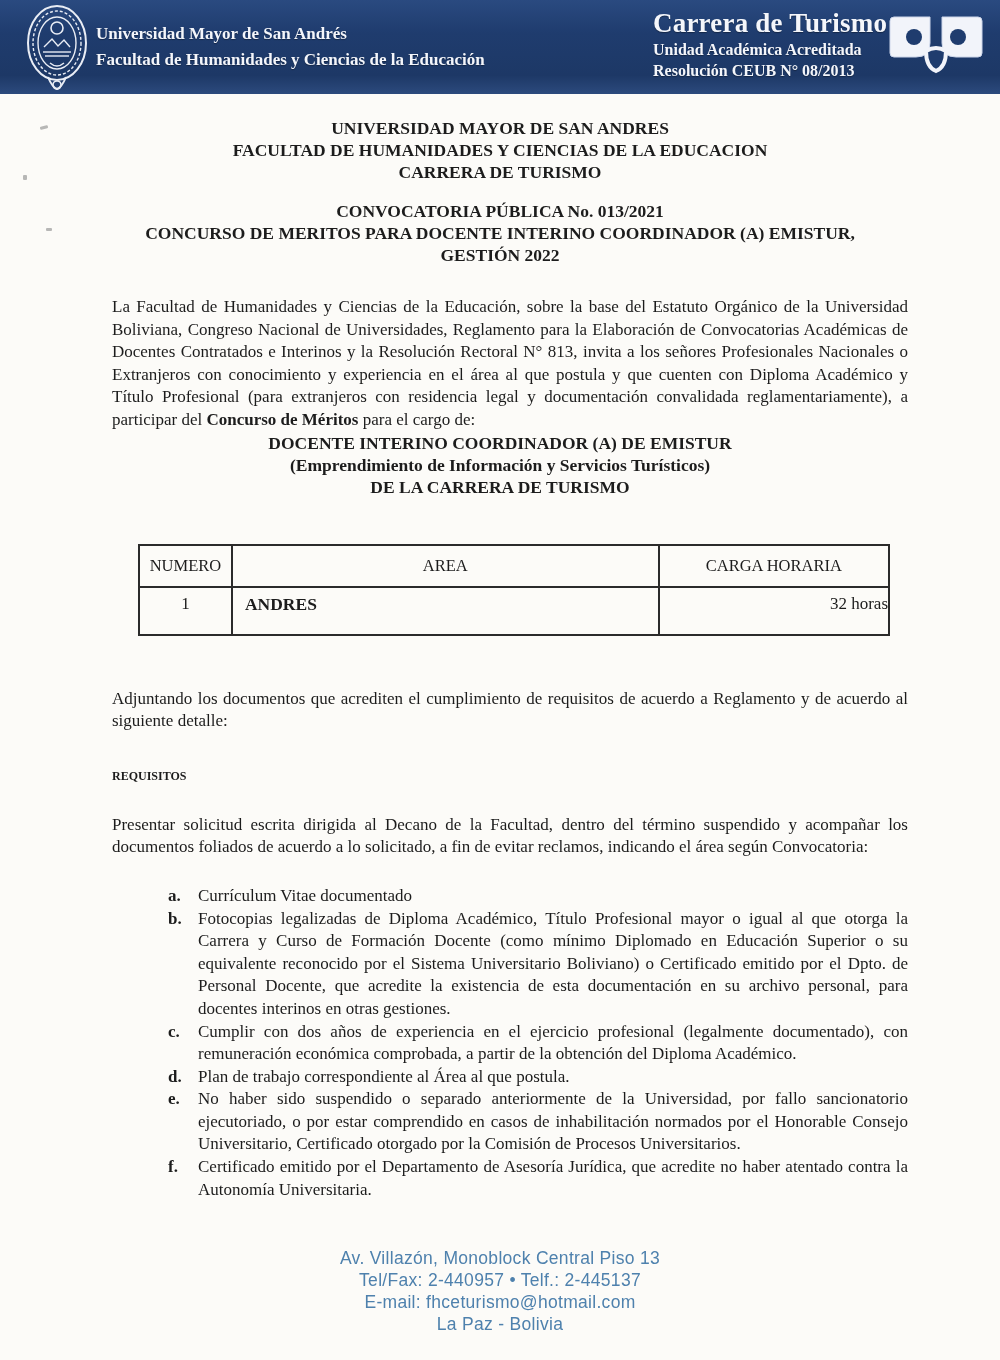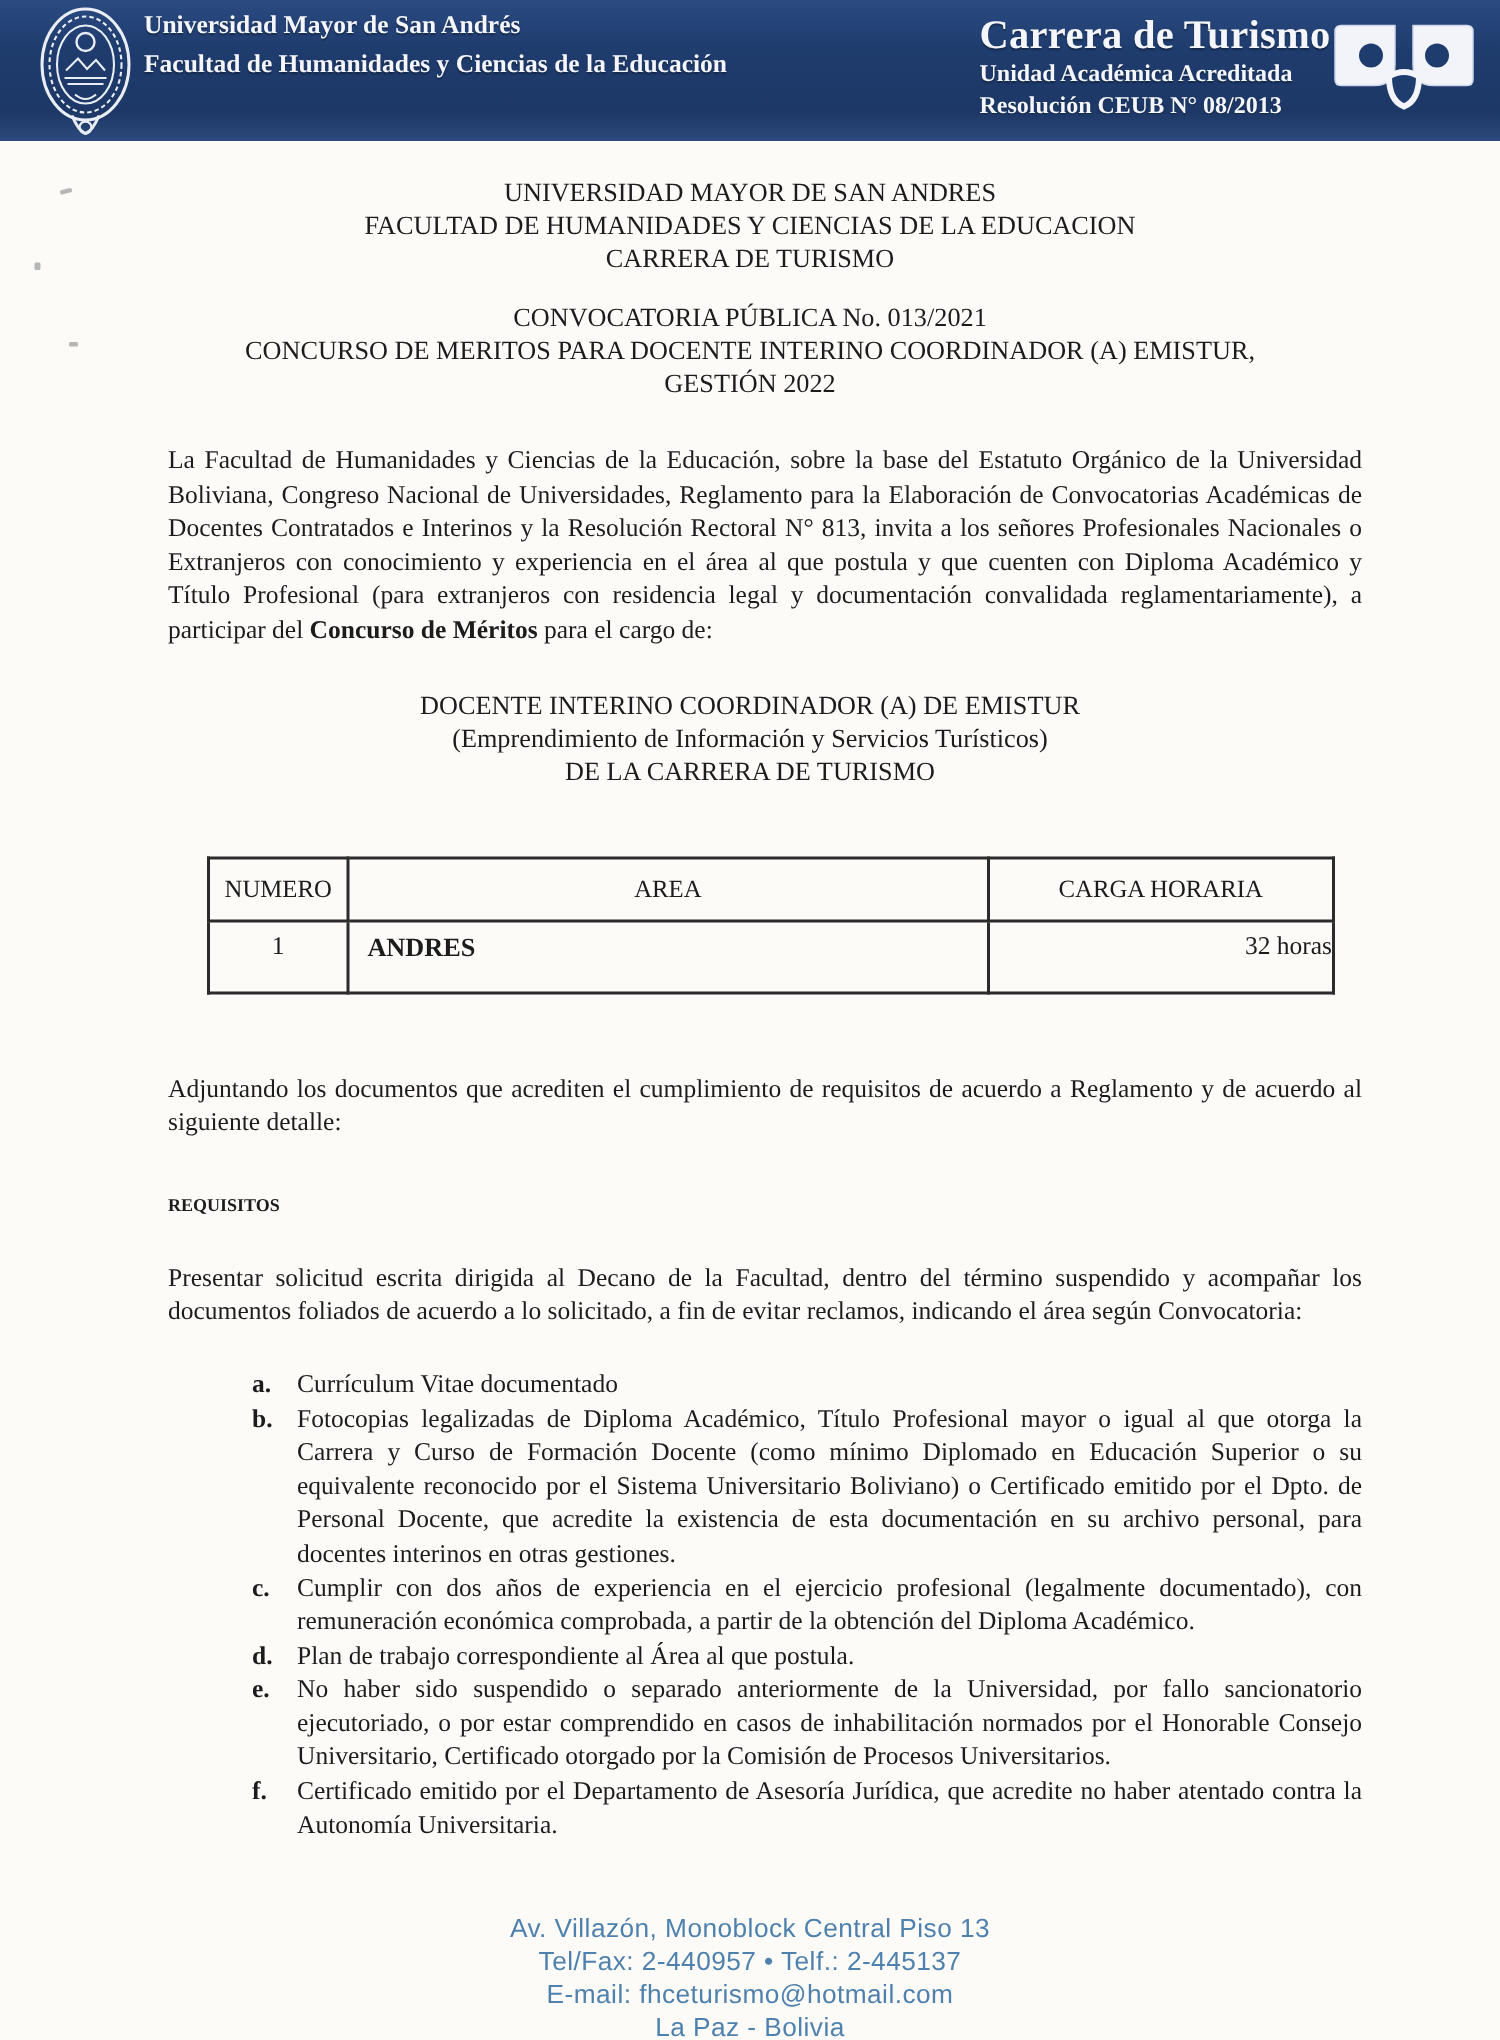--- a/index.html
+++ b/index.html
@@ -25,21 +25,21 @@
   .seal {
     position: absolute;
     left: 22px;
     top: 3px;
     width: 70px;
     height: 92px;
   }
   .h-left {
     position: absolute;
     left: 96px;
-    top: 4px;
+    top: 21px;
     font-weight: bold;
     font-size: 17px;
     line-height: 26px;
     text-shadow: 0 1px 1px rgba(0,0,0,.35);
   }
   .h-right {
     position: absolute;
     left: 653px;
     top: 7px;
     width: 235px;
@@ -57,27 +57,27 @@
 
   
   .speck { position: absolute; background: #9a9a9a; opacity: .7; border-radius: 1px; }
   .speck1 { left: 40px; top: 126px; width: 8px; height: 3px; transform: rotate(-14deg); }
   .speck2 { left: 23px; top: 175px; width: 4px; height: 5px; }
   .speck3 { left: 46px; top: 228px; width: 6px; height: 3px; }
 
   
   .title-block, .convocatoria-block, .position-block {
     text-align: center;
-    font-weight: normal;
+    font-weight: bold;
     font-size: 17.5px;
     line-height: 22px;
   }
   .title-block { margin-top: 23px; }
   .convocatoria-block { margin-top: 17px; }
-  .position-block { margin-top: 27px; }
+  .position-block { }
 
   .para {
     margin: 0 92px 0 112px;
     font-size: 17px;
     line-height: 22.6px;
     text-align: justify;
   }
   .intro { margin-top: 30px; }
   .attach { margin-top: 52px; }
   .present { margin-top: 30px; }

